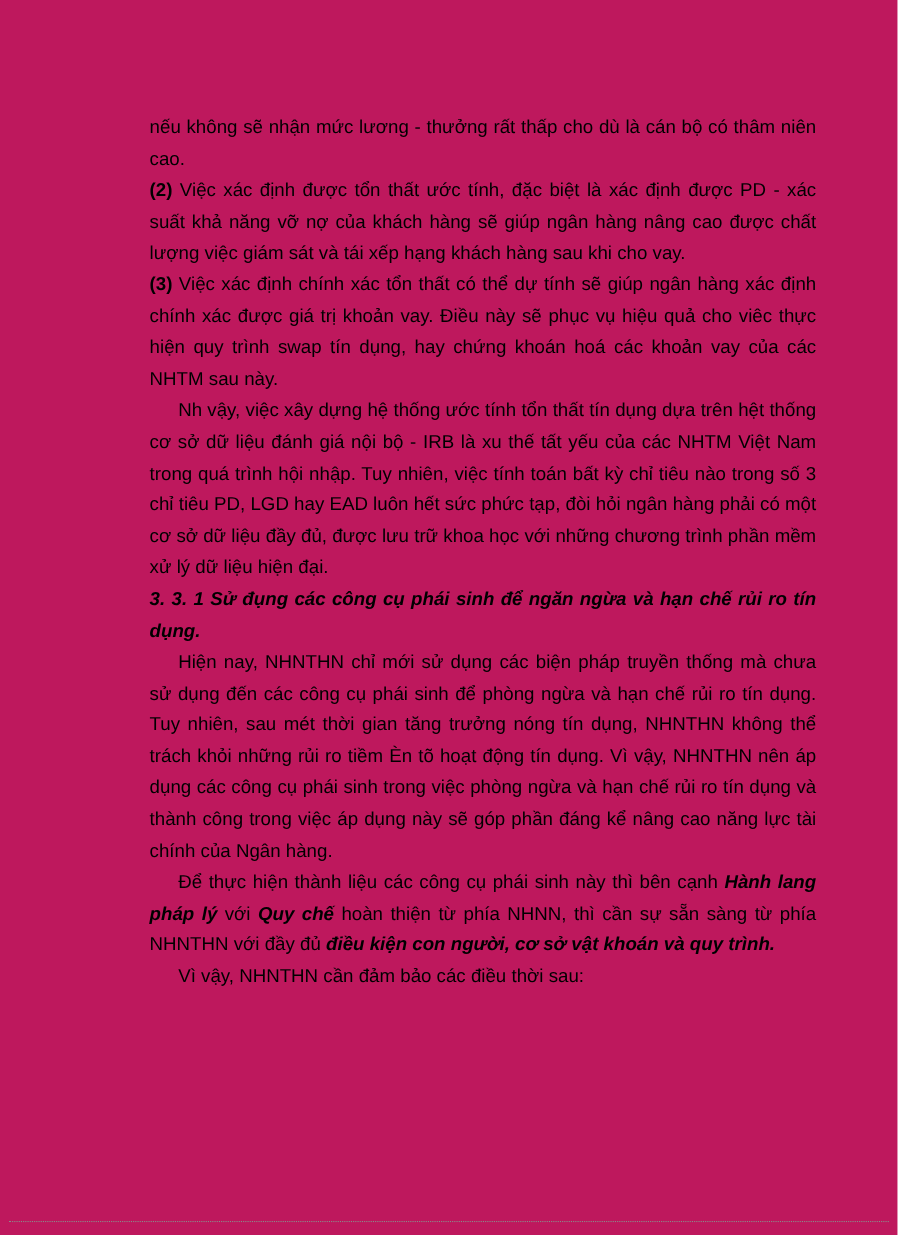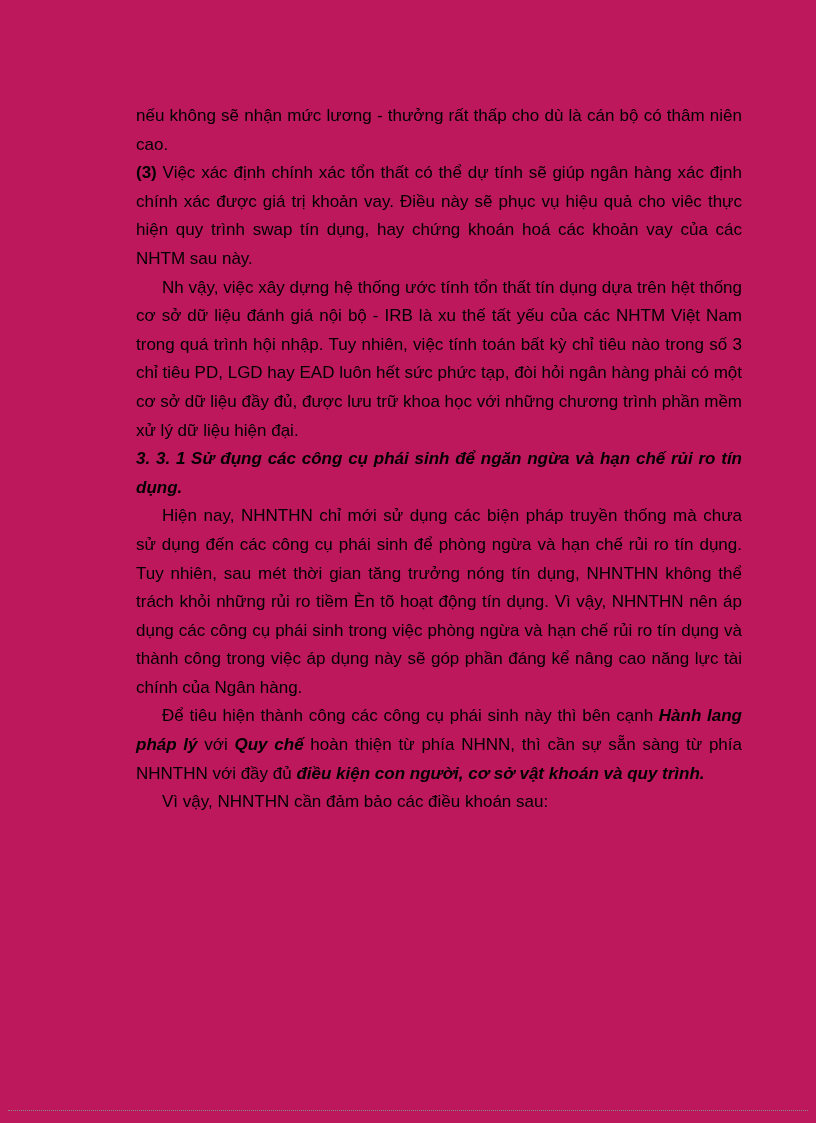--- a/index.html
+++ b/index.html
@@ -44,21 +44,22 @@
     bottom: 12px;
     border-top: 1px dotted #8a8a8a;
   }
 </style>
 </head>
 <body>
 
 <div class="page">
   <div class="content">
       <p class="para body indent-none"><span>nếu không sẽ nhận mức lương - thưởng rất thấp cho dù là cán bộ có thâm niên cao.</span></p>
+      <p class="para body indent-none"><span class="b">(2) </span><span>Việc xác định được tổn thất ước tính, đặc biệt là xác định được PD - xác suất khả năng vỡ nợ của khách hàng sẽ giúp ngân hàng nâng cao được chất lượng việc giám sát và tái xếp hạng khách hàng sau khi cho vay.</span></p>
       <p class="para body indent-none"><span class="b">(3) </span><span>Việc xác định chính xác tổn thất có thể dự tính sẽ giúp ngân hàng xác định chính xác được giá trị khoản vay. Điều này sẽ phục vụ hiệu quả cho viêc thực hiện quy trình swap tín dụng, hay chứng khoán hoá các khoản vay của các NHTM sau này.</span></p>
       <p class="para body indent-std"><span>Nh  vậy, việc xây dựng hệ thống ước tính tổn thất tín dụng dựa trên hệt thống cơ sở dữ liệu  đánh giá nội bộ - IRB là xu thế tất yếu của các NHTM Việt Nam trong quá trình hội nhập. Tuy nhiên, việc tính toán bất kỳ chỉ tiêu nào trong số 3 chỉ tiêu PD, LGD hay EAD luôn hết sức phức tạp, đòi hỏi ngân hàng phải có một cơ sở dữ liệu đầy đủ, được lưu trữ khoa học với những chương trình phần mềm xử lý  dữ liệu hiện đại.</span></p>
       <p class="para heading indent-none"><span class="b i">3. 3. 1  Sử đụng các công cụ phái sinh để ngăn ngừa và hạn chế rủi ro tín dụng.</span></p>
       <p class="para body indent-std"><span>Hiện nay, NHNTHN chỉ mới sử dụng các biện pháp truyền thống mà chưa sử dụng đến các công cụ phái sinh để phòng ngừa và hạn chế rủi ro tín dụng. Tuy nhiên,  sau mét thời gian tăng trưởng nóng tín dụng, NHNTHN không thể trách khỏi những rủi ro tiềm Èn tõ hoạt động tín dụng. Vì vậy, NHNTHN nên áp dụng các công cụ phái sinh trong việc phòng ngừa và hạn chế rủi ro tín dụng và thành  công trong việc áp dụng này sẽ góp phần đáng kể nâng cao năng lực tài chính của Ngân hàng.</span></p>
-      <p class="para body indent-std"><span>Để tiêu hiện thành công các công cụ phái sinh này thì bên cạnh </span><span class="b i">Hành lang pháp lý</span><span> với </span><span class="b i">Quy chế</span><span> hoàn thiện từ phía NHNN, thì cần sự sẵn sàng từ phía NHNTHN với đầy đủ </span><span class="b i">điều kiện con người, cơ sở vật khoán và quy trình.</span></p>
-      <p class="para body indent-std"><span>Vì vậy, NHNTHN cần đảm bảo các điều khoán sau:</span></p>
+      <p class="para body indent-std"><span>Để thực hiện thành liệu các công cụ phái sinh này thì bên cạnh </span><span class="b i">Hành lang pháp lý</span><span> với </span><span class="b i">Quy chế</span><span> hoàn thiện từ phía NHNN, thì cần sự sẵn sàng từ phía NHNTHN với đầy đủ </span><span class="b i">điều kiện con người, cơ sở vật khoán và quy trình.</span></p>
+      <p class="para body indent-std"><span>Vì vậy, NHNTHN cần đảm bảo các điều thời sau:</span></p>
     </div>
   <div class="footer-rule"></div>
 </div>
 
 </body></html>

